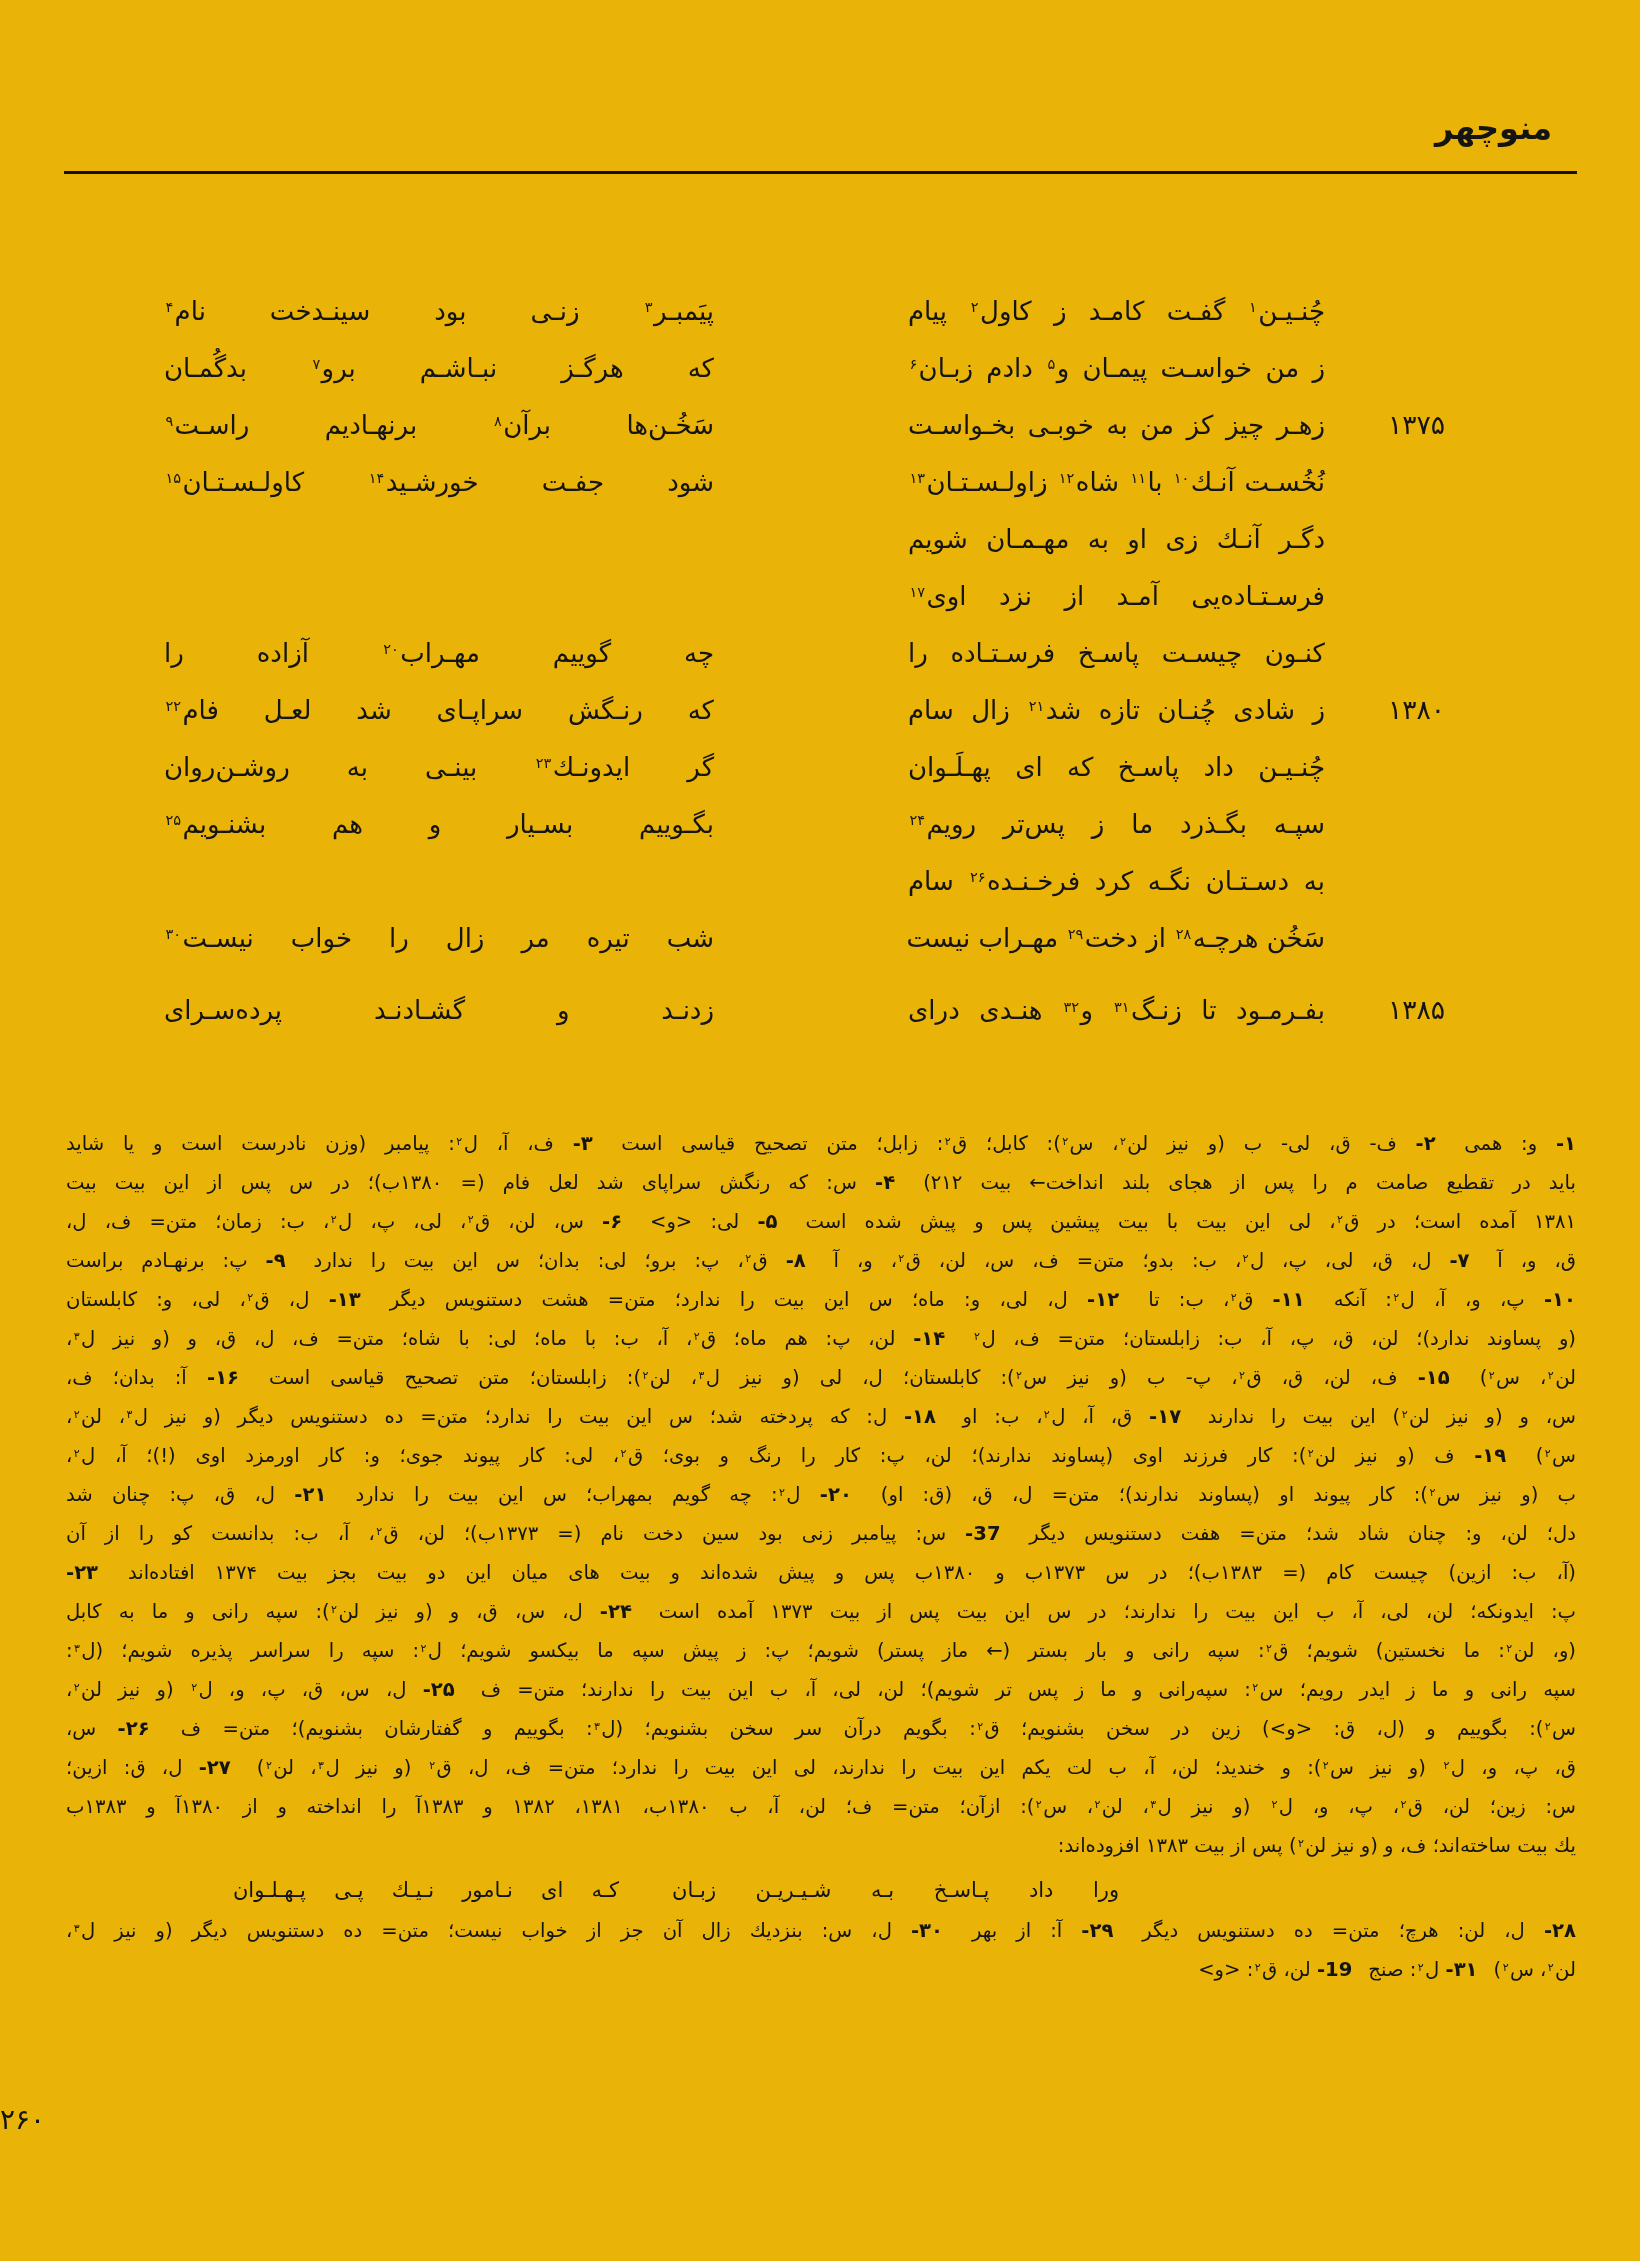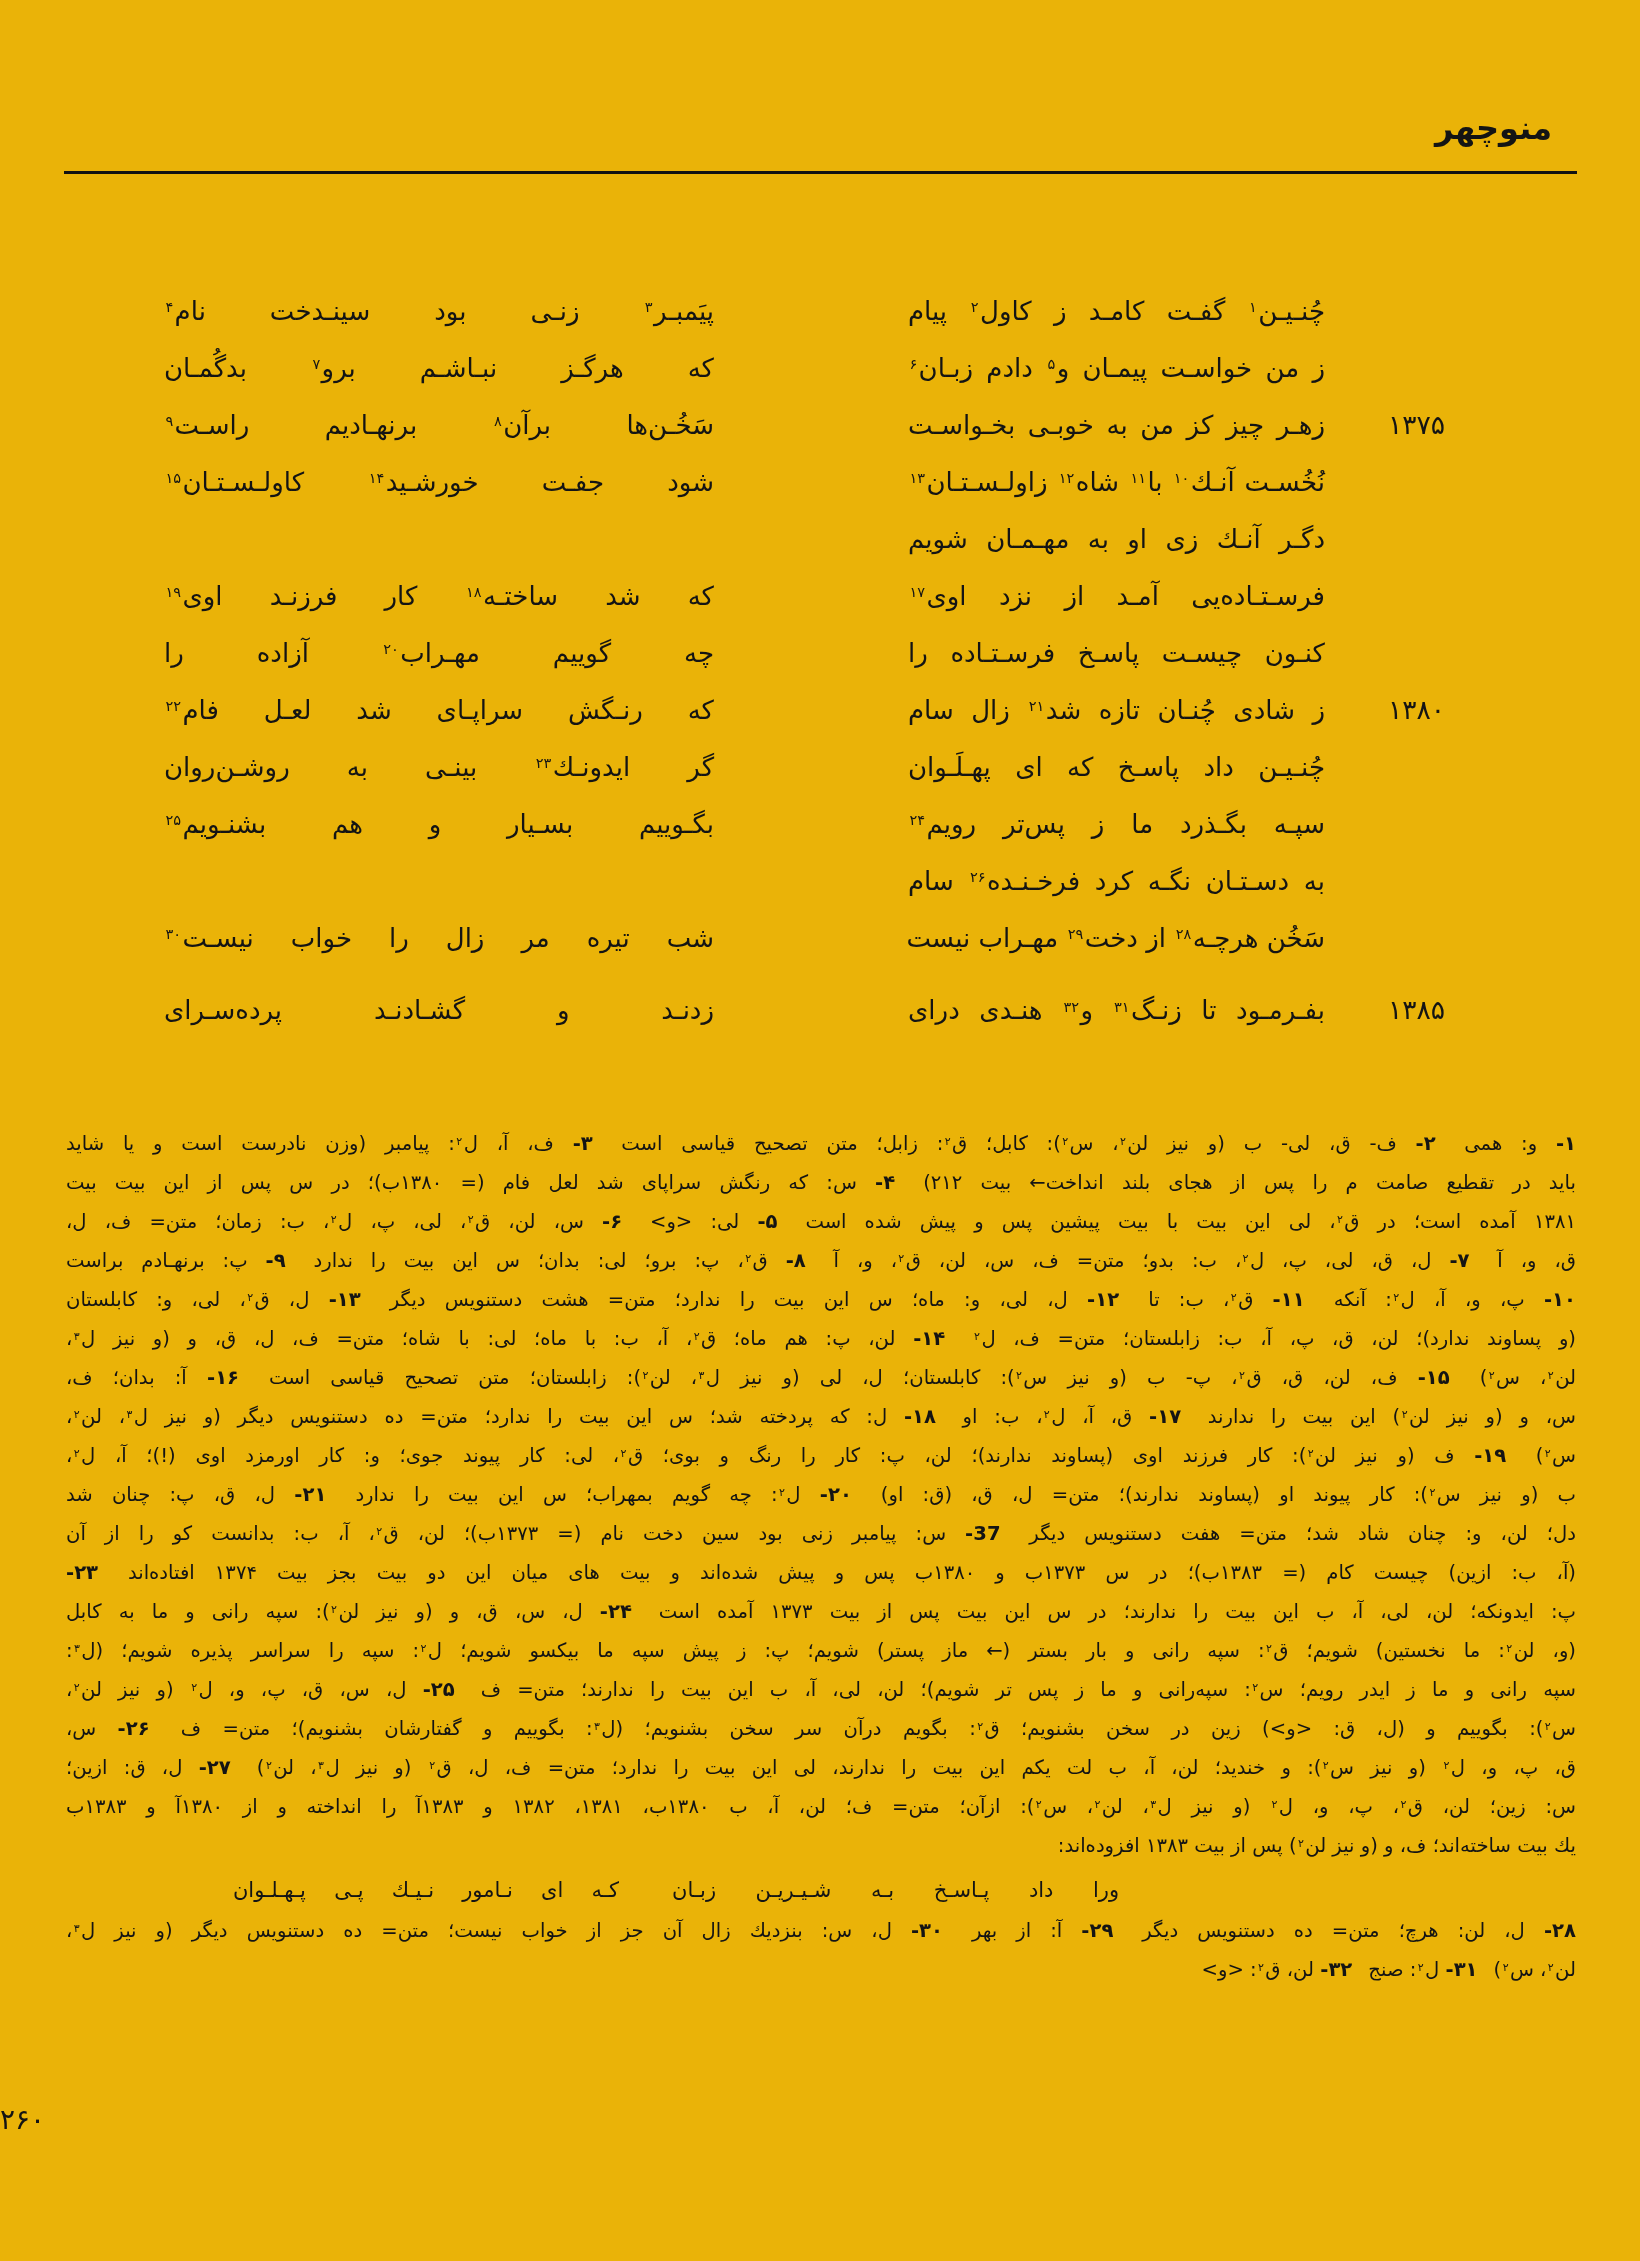--- a/index.html
+++ b/index.html
@@ -99,21 +99,20 @@
         <div class="vnum"></div>
         <div></div>
         <div class="hemi">دگـر آنـك زی او به مهـمـان شویم</div>
         <div></div>
       </div>
       <div class="couplet">
         <div class="vnum"></div>
         <div></div>
         <div class="hemi">فرسـتـاده‌یی آمـد از نزد اوی<sup>۱۷</sup></div>
         <div></div>
-        <div class="hemi">که شد ساختـه<sup>۱۸</sup> کار فرزنـد اوی<sup>۱۹</sup></div>
       </div>
       <div class="couplet">
         <div class="vnum"></div>
         <div></div>
         <div class="hemi">کنـون چیسـت پاسـخ فرسـتـاده را</div>
         <div></div>
         <div class="hemi">چه گوییم مهـراب<sup>۲۰</sup> آزاده را</div>
       </div>
       <div class="couplet">
         <div class="vnum">۱۳۸۰</div>
@@ -173,19 +172,19 @@
       <div class="app-line">(آ، ب: ازین) چیست کام (= ۱۳۸۳ب)؛ در س ۱۳۷۳ب و ۱۳۸۰ب پس و پیش شده‌اند و بیت های میان این دو بیت بجز بیت ۱۳۷۴ افتاده‌اند  <b>۲۳-</b></div>
       <div class="app-line">پ: ایدونکه؛ لن، لی، آ، ب این بیت را ندارند؛ در س این بیت پس از بیت ۱۳۷۳ آمده است  <b>۲۴-</b> ل، س، ق، و (و نیز لن<sup>۲</sup>): سپه رانی و ما به کابل</div>
       <div class="app-line">(و، لن<sup>۲</sup>: ما نخستین) شویم؛ ق<sup>۲</sup>: سپه رانی و بار بستر (← ماز پستر) شویم؛ پ: ز پیش سپه ما بیکسو شویم؛ ل<sup>۲</sup>: سپه را سراسر پذیره شویم؛ (ل<sup>۳</sup>:</div>
       <div class="app-line">سپه رانی و ما ز ایدر رویم؛ س<sup>۲</sup>: سپه‌رانی و ما ز پس تر شویم)؛ لن، لی، آ، ب این بیت را ندارند؛ متن= ف  <b>۲۵-</b> ل، س، ق، پ، و، ل<sup>۲</sup> (و نیز لن<sup>۲</sup>،</div>
       <div class="app-line">س<sup>۲</sup>): بگوییم و (ل، ق: &lt;و&gt;) زین در سخن بشنویم؛ ق<sup>۲</sup>: بگویم درآن سر سخن بشنویم؛ (ل<sup>۳</sup>: بگوییم و گفتارشان بشنویم)؛ متن= ف  <b>۲۶-</b> س،</div>
       <div class="app-line">ق، پ، و، ل<sup>۲</sup> (و نیز س<sup>۲</sup>): و خندید؛ لن، آ، ب لت یکم این بیت را ندارند، لی این بیت را ندارد؛ متن= ف، ل، ق<sup>۲</sup> (و نیز ل<sup>۳</sup>، لن<sup>۲</sup>)  <b>۲۷-</b> ل، ق: ازین؛</div>
       <div class="app-line">س: زین؛ لن، ق<sup>۲</sup>، پ، و، ل<sup>۲</sup> (و نیز ل<sup>۳</sup>، لن<sup>۲</sup>، س<sup>۲</sup>): ازآن؛ متن= ف؛ لن، آ، ب ۱۳۸۰ب، ۱۳۸۱، ۱۳۸۲ و ۱۳۸۳آ را انداخته و از ۱۳۸۰آ و ۱۳۸۳ب</div>
       <div class="app-line short">یك بیت ساخته‌اند؛ ف، و (و نیز لن<sup>۲</sup>) پس از بیت ۱۳۸۳ افزوده‌اند:</div>
       <div class="inserted-verse"><span class="iv a">ورا داد پـاسـخ بـه شـیـریـن زبـان</span><span class="iv b">کـه ای نـامور نـیـك پـی پـهـلـوان</span></div>
       <div class="app-line"><b>۲۸-</b> ل، لن: هرچ؛ متن= ده دستنویس دیگر  <b>۲۹-</b> آ: از بهر  <b>۳۰-</b> ل، س: بنزدیك زال آن جز از خواب نیست؛ متن= ده دستنویس دیگر (و نیز ل<sup>۳</sup>،</div>
-      <div class="app-line short">لن<sup>۲</sup>، س<sup>۲</sup>)  <b>۳۱-</b> ل<sup>۲</sup>: صنج  <b>۳۲-</b> لن، ق<sup>۲</sup>: &lt;و&gt;</div>
+      <div class="app-line short">لن<sup>۲</sup>، س<sup>۲</sup>)  <b>۳۱-</b> ل<sup>۲</sup>: صنج  <b>19-</b> لن، ق<sup>۲</sup>: &lt;و&gt;</div>
     </section>
 
   <div class="page-number">۲۶۰</div>
 
 </div>
 
 
 </body></html>

